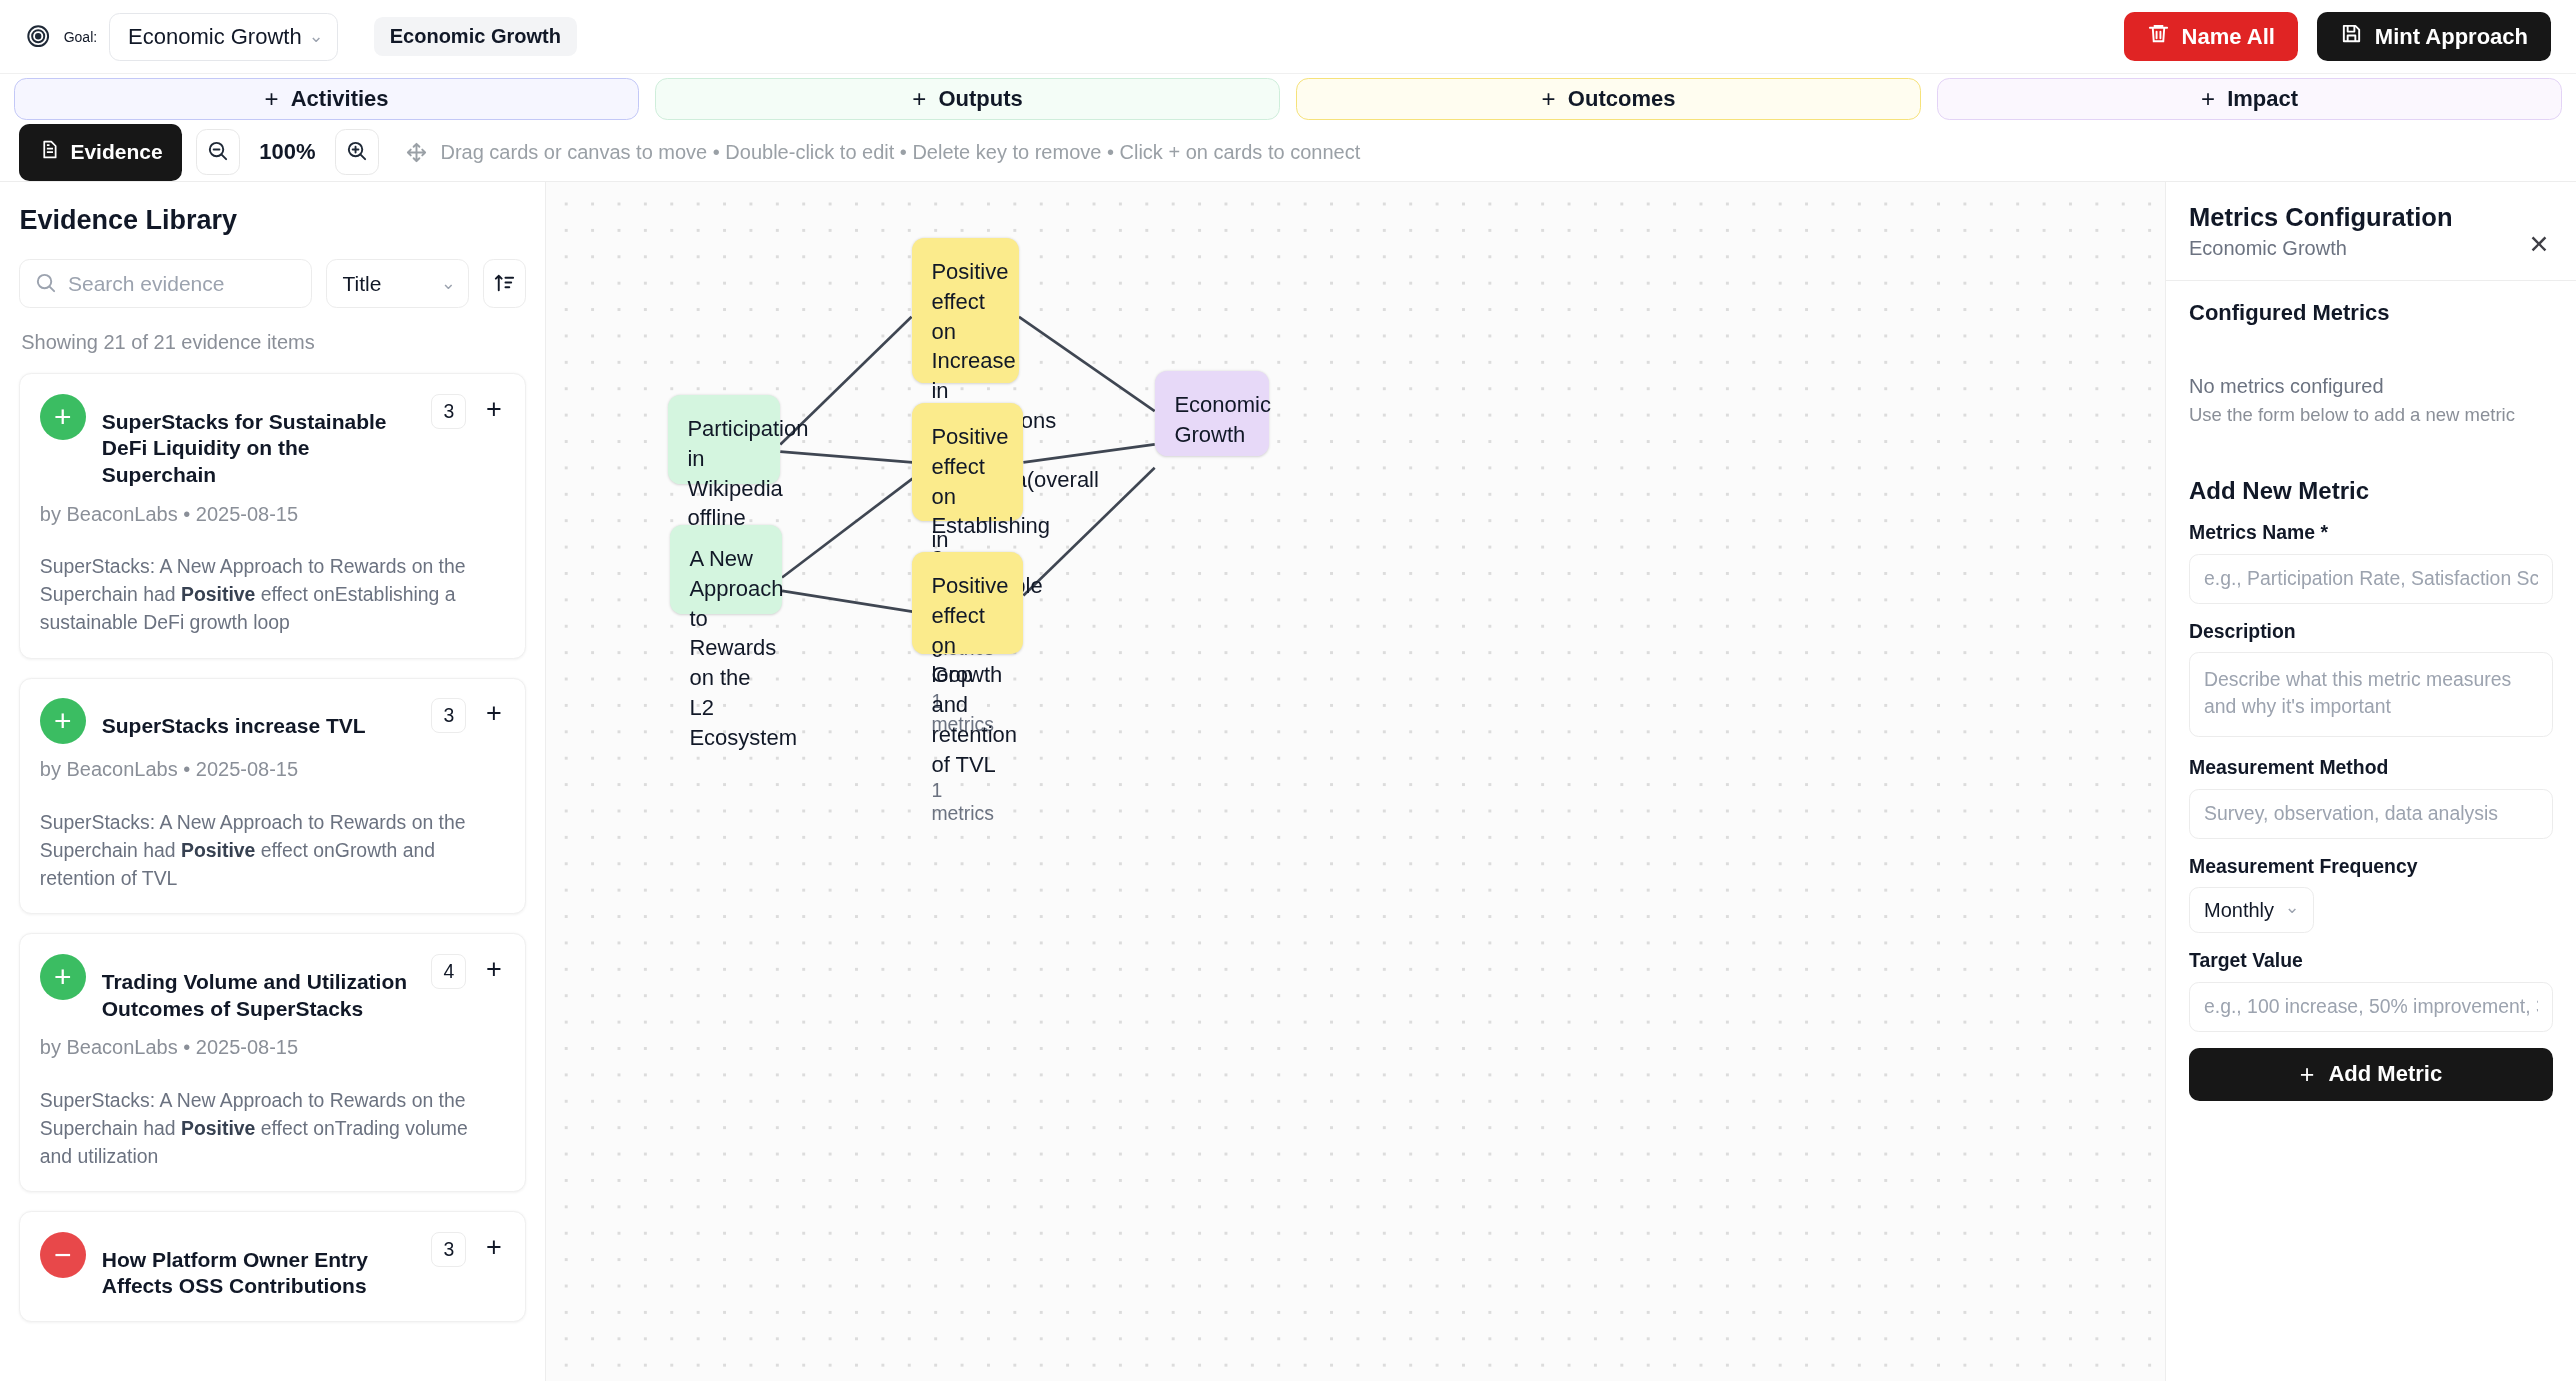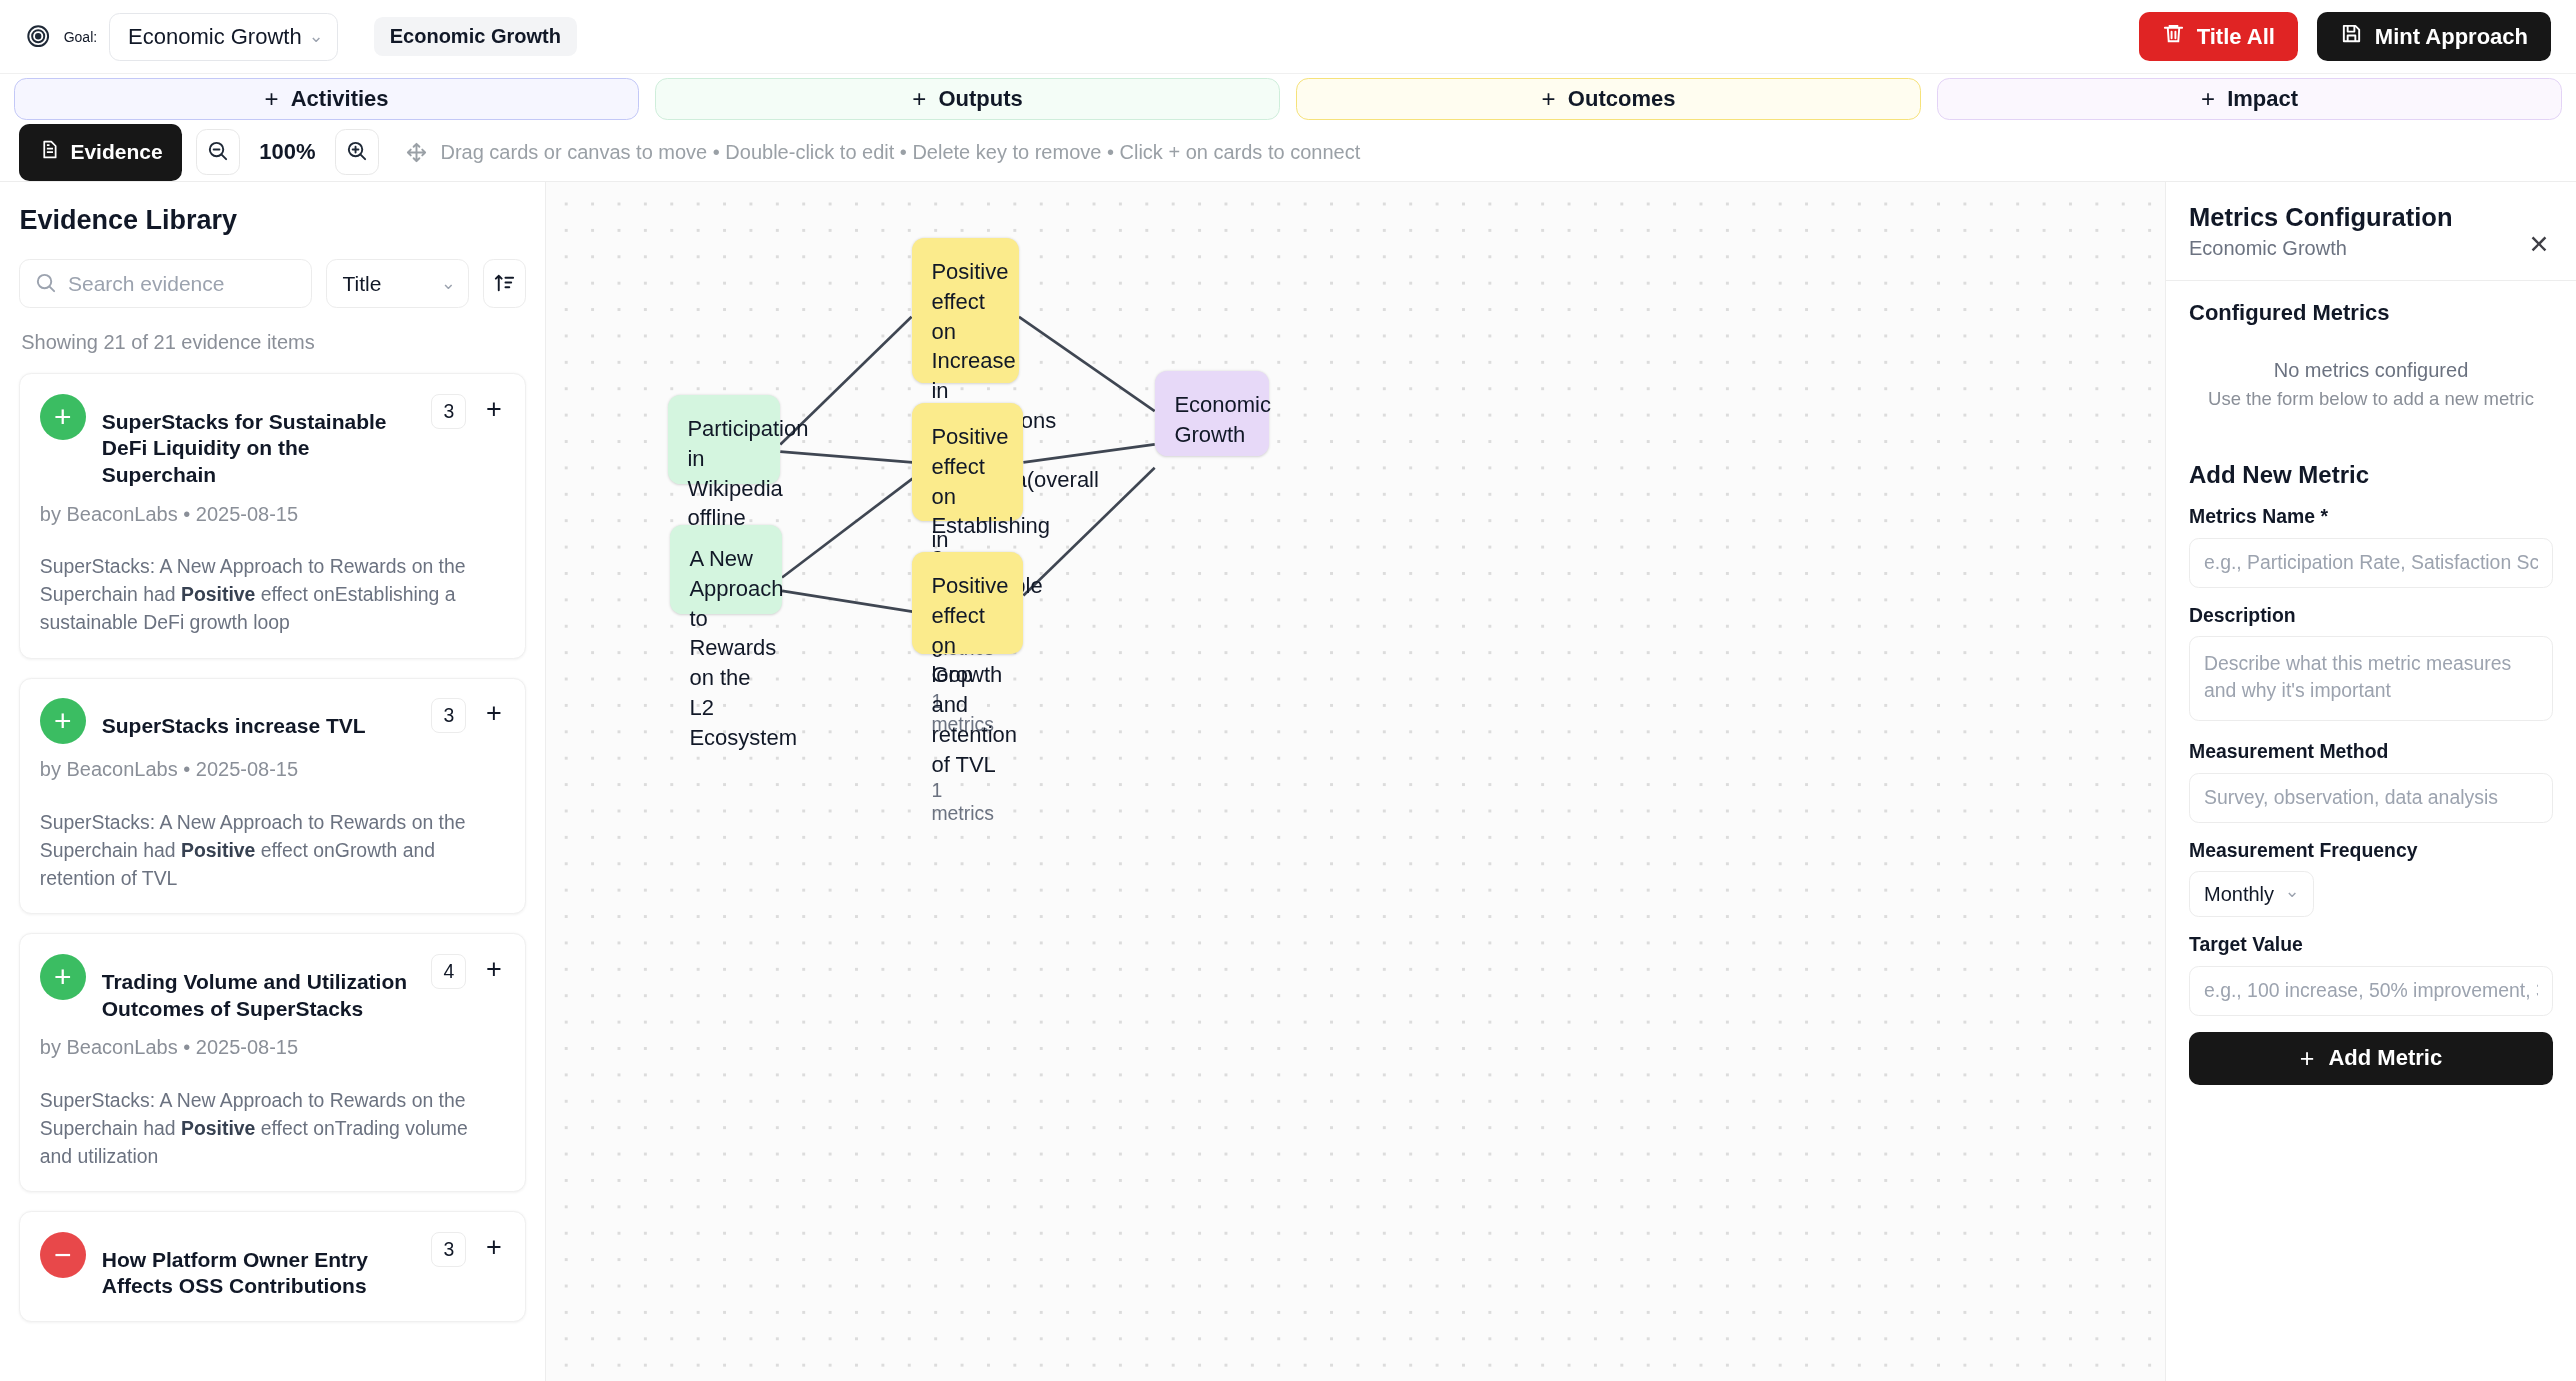--- a/index.html
+++ b/index.html
@@ -180,21 +180,21 @@
   }
   .panel-head {
     padding: 21px 23px 19.4px 23px; border-bottom: 0.9px solid #ededed;
     display: flex; align-items: flex-end;
   }
   .panel-title { font-size: 25.5px; font-weight: 700; color: #111827; }
   .panel-sub { font-size: 20px; color: #6b7280; margin-top: 5.3px; }
   .panel-close { margin-left: auto; font-size: 25px; color: #3f3f46; line-height: 1; cursor: pointer; padding: 3.5px; }
   .panel-body { padding: 19.4px 23px 0 23px; overflow: hidden; }
   .sec-title { font-size: 22px; font-weight: 700; color: #111827; }
-  .empty-wrap { text-align: center; margin: 33px 0 51px 0; }
+  .empty-wrap { text-align: left; margin: 49px 0 51px 0; }
   .empty-main { font-size: 20px; color: #6b7280; }
   .empty-sub { font-size: 18.5px; color: #8a8f98; margin-top: 6.2px; }
   .form-title { font-size: 24px; font-weight: 700; color: #111827; margin-bottom: 16px; }
   .field { margin-bottom: 16px; }
   .field label { display: block; font-size: 19.4px; font-weight: 700; color: #111827; margin-bottom: 9.7px; }
   .field input[type=text], .field textarea {
     width: 100%; border: 0.9px solid #ececec; border-radius: 9.7px;
     background: #fff; font-size: 19.4px; color: #111827; padding: 12.3px 14px;
     font-family: "Liberation Sans", sans-serif; outline: none;
   }
@@ -235,21 +235,21 @@
       </div>
       <div class="goal-chip">Economic Growth</div>
     </div>
     <div class="topbar-right">
       <button class="btn-danger">
         <span>
           <svg viewBox="0 0 24 24" fill="none" stroke="#fff" stroke-width="2" stroke-linecap="round">
             <path d="M3 6h18M8 6V4h8v2M6 6l1 14h10l1-14M10 10v7M14 10v7"></path>
           </svg>
         </span>
-        <span>Title All</span>
+        <span>Name All</span>
       </button>
       <button class="btn-dark">
         <span>
           <svg viewBox="0 0 24 24" fill="none" stroke="#fff" stroke-width="2" stroke-linejoin="round">
             <path d="M4 4h12l4 4v12H4z"></path>
               <path d="M8 4v6h7V4M8 20v-6h8v6"></path>
           </svg>
         </span>
         <span>Mint Approach</span>
       </button>

